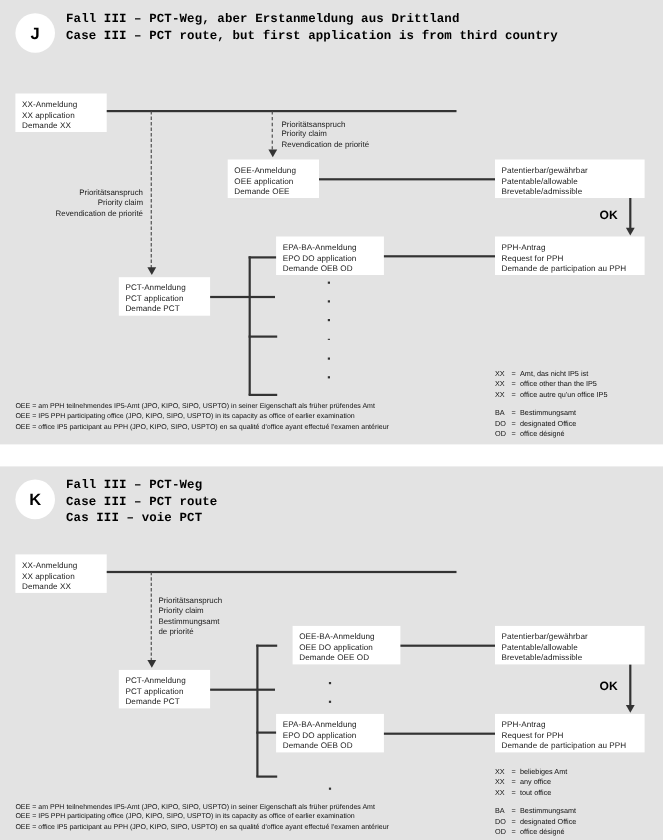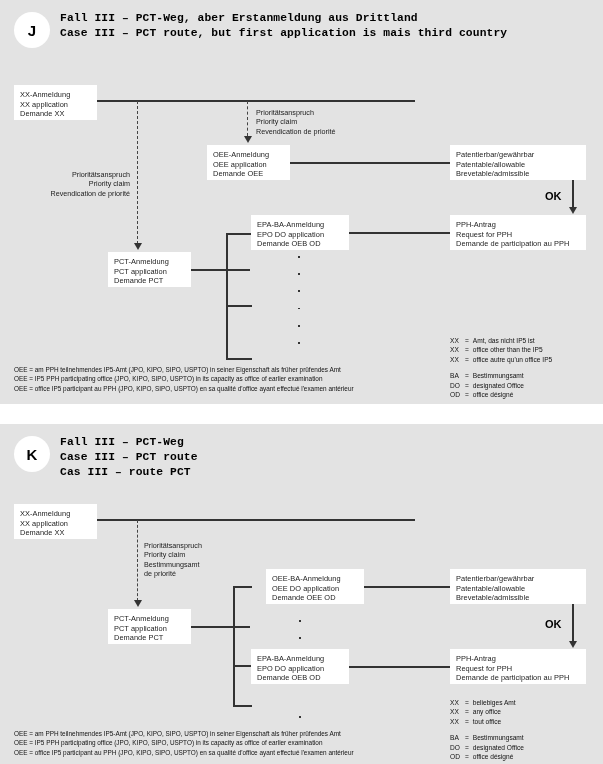--- a/index.html
+++ b/index.html
@@ -65,21 +65,21 @@
 </style>
 </head>
 <body>
 
 <section class="panel" id="panel-j">
 
   <div class="badge" style="left:14px;top:12px;">J</div>
 
   <div class="title-block" style="left:60px;top:11px;">
     <div>Fall III – PCT-Weg, aber Erstanmeldung aus Drittland</div>
-    <div>Case III – PCT route, but first application is mais third country</div>
+    <div>Case III – PCT route, but first application is from third country</div>
   </div>
 
   <div class="box" style="left:14px;top:85px;width:83px;height:35px;">
     <div>XX-Anmeldung</div>
     <div>XX application</div>
     <div>Demande XX</div>
   </div>
 
   <div class="box" style="left:207px;top:145px;width:83px;height:35px;">
     <div>OEE-Anmeldung</div>
@@ -201,21 +201,21 @@
   </div>
 </section>
 
 <section class="panel" id="panel-k">
 
   <div class="badge" style="left:14px;top:12px;">K</div>
 
   <div class="title-block" style="left:60px;top:11px;">
     <div>Fall III – PCT-Weg</div>
     <div>Case III – PCT route</div>
-    <div>Cas III – route PCT</div>
+    <div>Cas III – voie PCT</div>
   </div>
 
   <div class="box" style="left:14px;top:80px;width:83px;height:35px;">
     <div>XX-Anmeldung</div>
     <div>XX application</div>
     <div>Demande XX</div>
   </div>
 
   <div class="box" style="left:108px;top:185px;width:83px;height:35px;">
     <div>PCT-Anmeldung</div>

